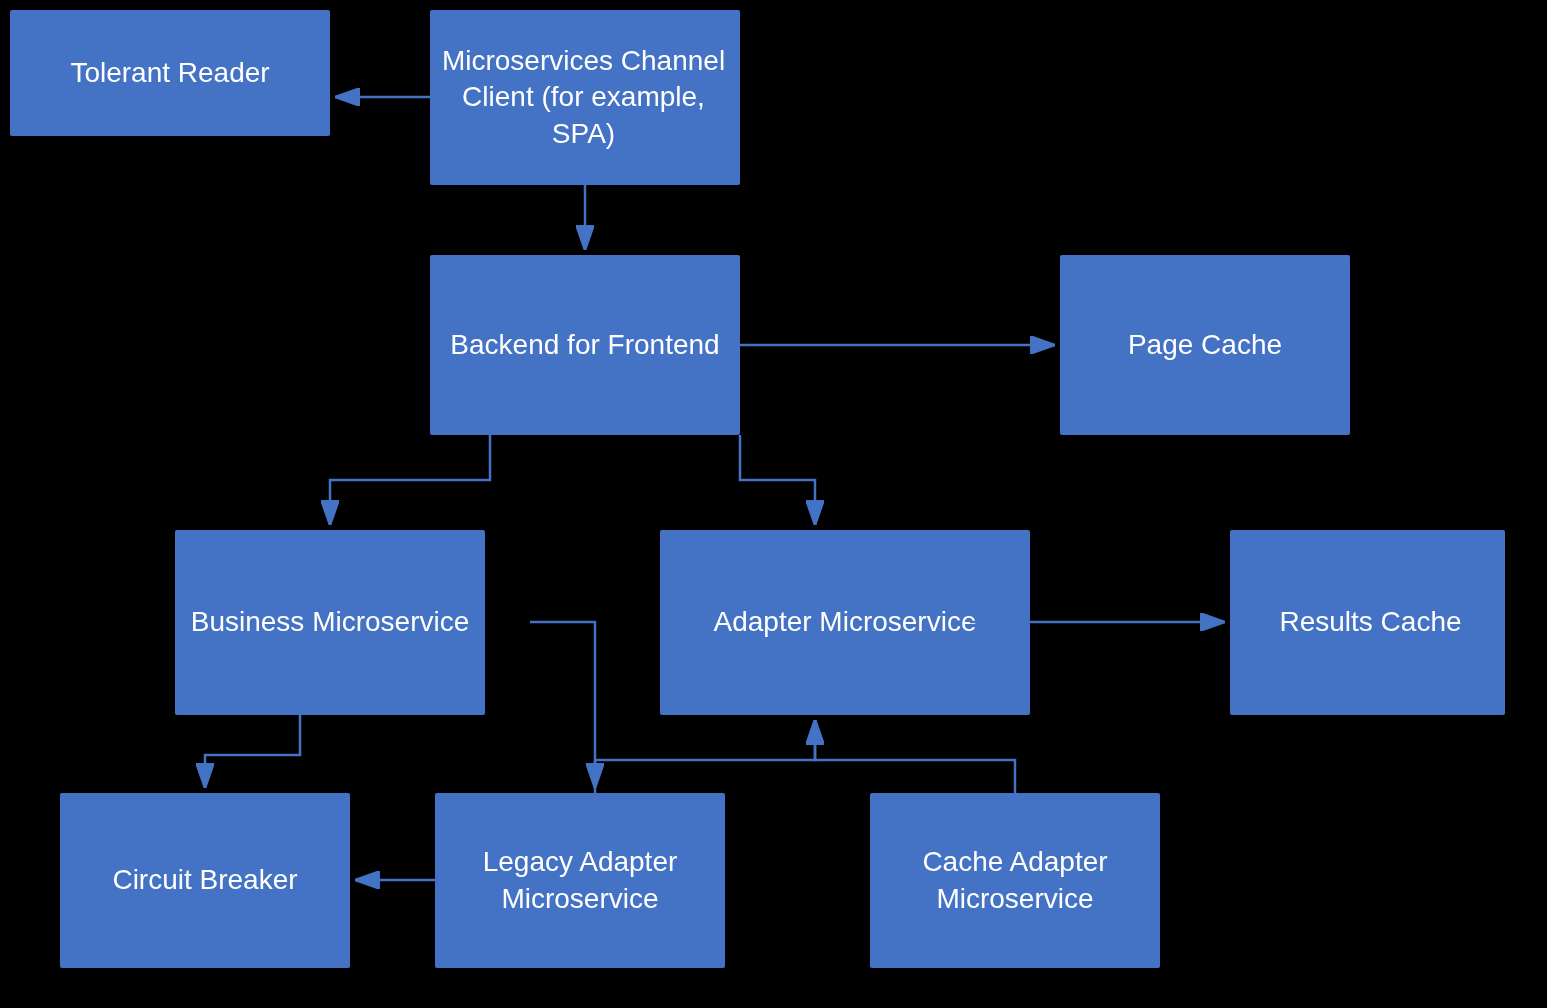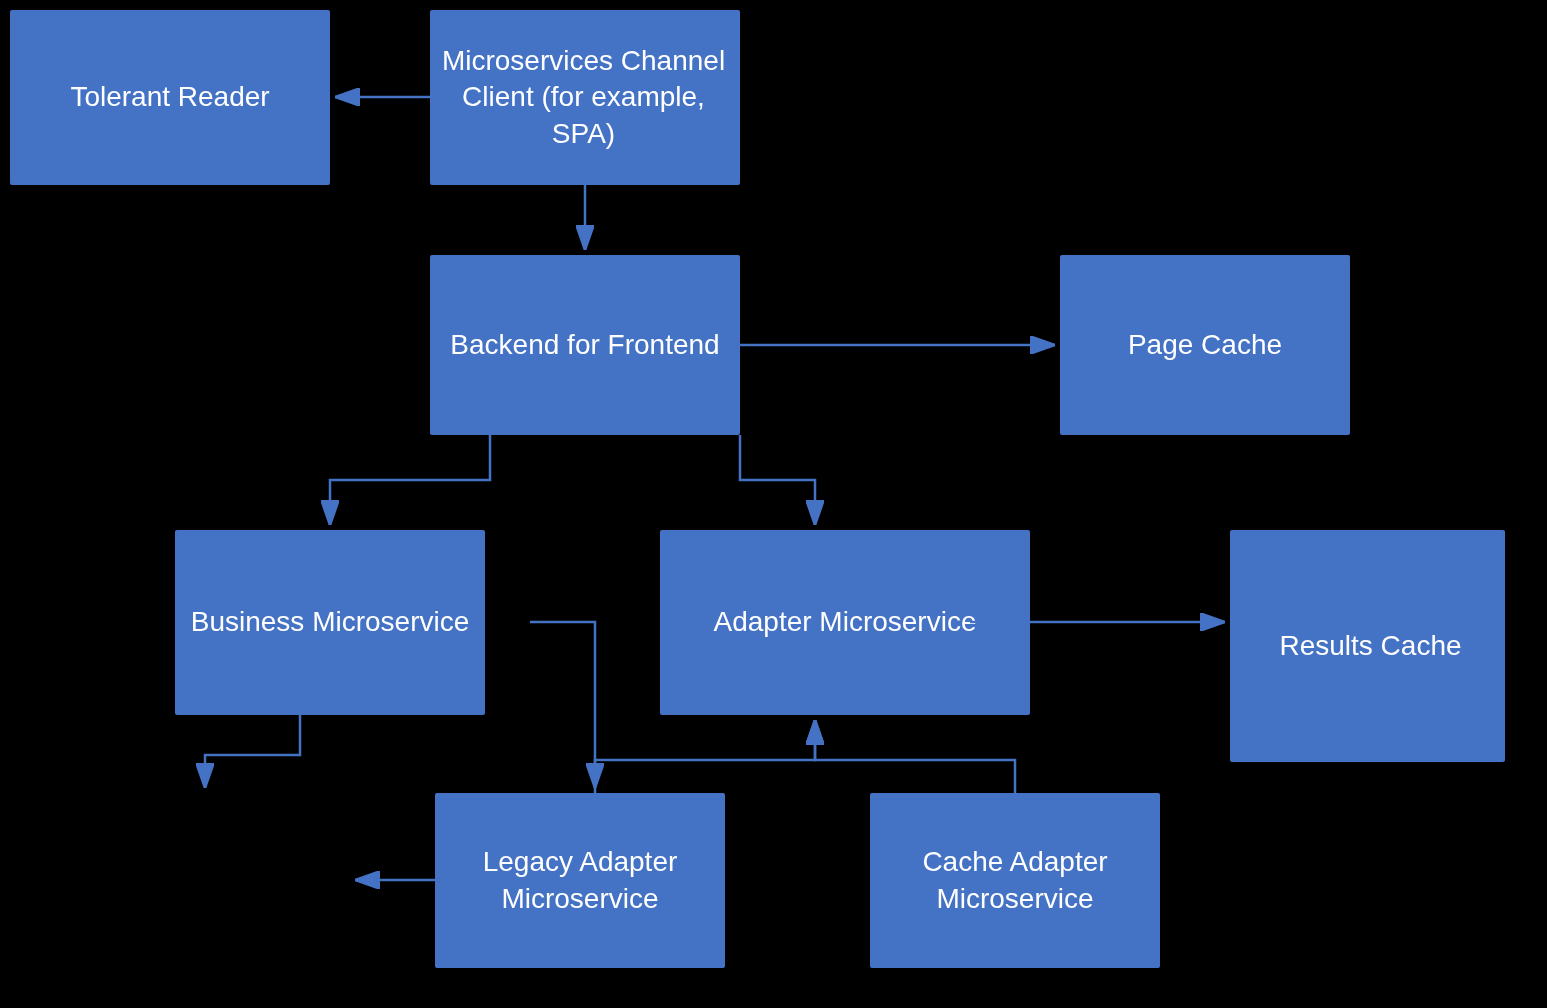--- a/index.html
+++ b/index.html
@@ -46,21 +46,21 @@
     svg.arrows polygon {
       fill: #4472C4;
       stroke: #4472C4;
     }
   </style>
 </head>
 <body>
 
 <div class="diagram-container">
 
-  <div class="box" style="left:10px;top:10px;width:320px;height:175px;">
+  <div class="box" style="left:10px;top:10px;width:320px;height:126px;">
     <span>Tolerant Reader</span>
   </div>
 
   <div class="box" style="left:430px;top:10px;width:310px;height:175px;padding-left:7px;">
     <span>Microservices Channel Client (for example, SPA)</span>
   </div>
 
   <div class="box" style="left:430px;top:255px;width:310px;height:180px;">
     <span>Backend for Frontend</span>
   </div>
@@ -70,24 +70,27 @@
   </div>
 
   <div class="box" style="left:1060px;top:255px;width:290px;height:180px;">
     <span>Page Cache</span>
   </div>
 
   <div class="box" style="left:660px;top:530px;width:370px;height:185px;">
     <span>Adapter Microservice</span>
   </div>
 
-  <div class="box" style="left:1230px;top:530px;width:275px;height:232px;padding-left:16px;">
+  <div class="box" style="left:1230px;top:530px;width:275px;height:185px;padding-left:16px;">
     <span>Results Cache</span>
   </div>
 
+  <div class="box" style="left:60px;top:793px;width:290px;height:175px;">
+    <span>Circuit Breaker</span>
+  </div>
 
   <div class="box" style="left:435px;top:793px;width:290px;height:175px;justify-content:flex-end;">
     <span>Legacy Adapter Microservice</span>
   </div>
 
   <div class="box" style="left:870px;top:793px;width:290px;height:175px;">
     <span>Cache Adapter Microservice</span>
   </div>
 
   <svg class="arrows">

